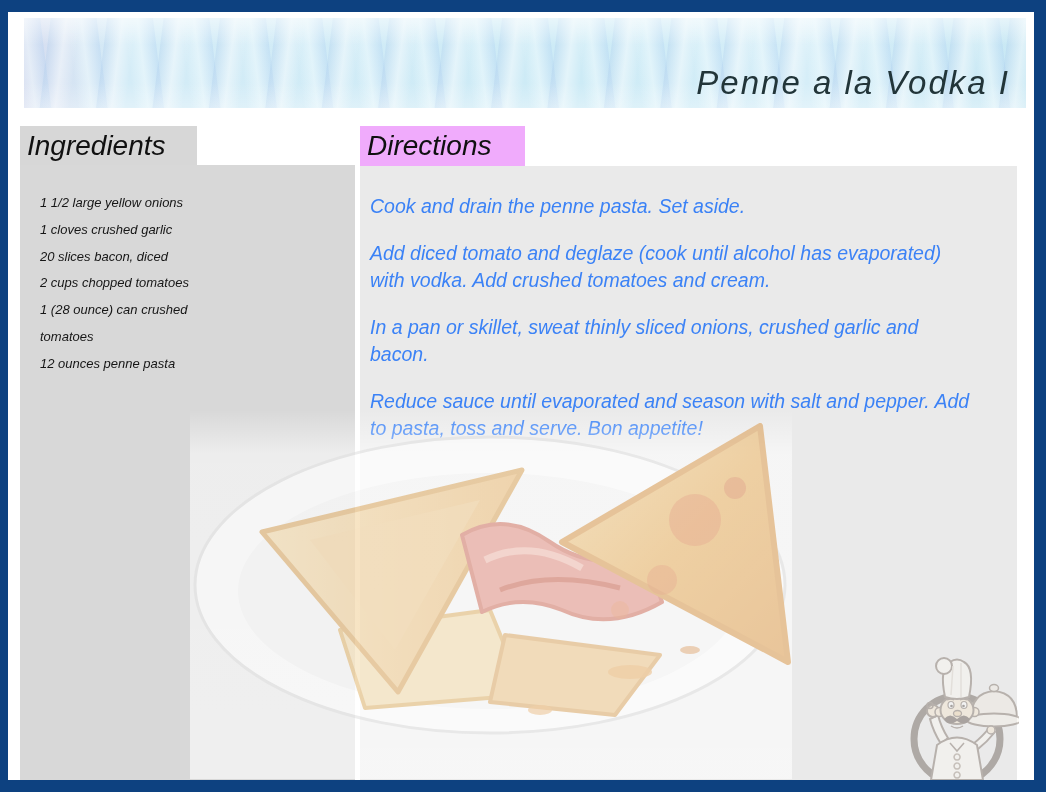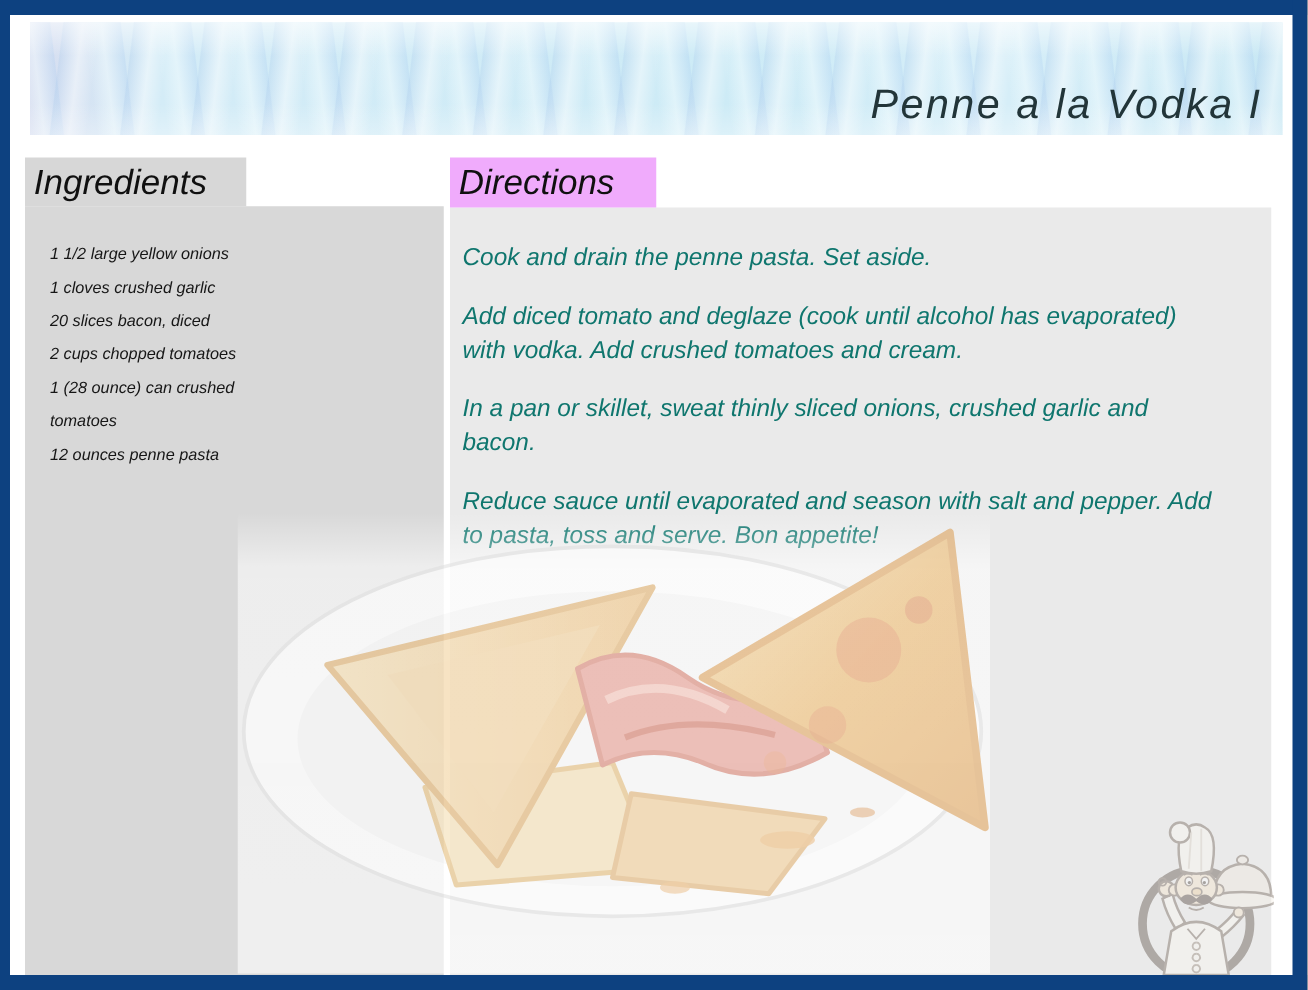--- a/index.html
+++ b/index.html
@@ -43,21 +43,21 @@
   .ing-list{
     position:absolute;left:40px;top:190px;width:330px;z-index:10;
     list-style:none;margin:0;padding:0;
     font-size:13px;line-height:26.8px;color:#161616;
   }
   .ing-list li{white-space:pre-line;}
 
   
   .dir-text{position:absolute;left:370px;top:193px;width:660px;z-index:10;}
   .dir-text p{
-    margin:0 0 20px 0;font-size:19.5px;line-height:27px;color:#0f766e;
+    margin:0 0 20px 0;font-size:19.5px;line-height:27px;color:#3b82f6;
     white-space:pre-line;
   }
 
   
   .food-photo{position:absolute;left:190px;top:410px;width:602px;height:369px;z-index:30;}
   .food-photo svg{display:block;}
 
   
   .chef-logo{position:absolute;left:903px;top:650px;width:116px;height:130px;z-index:35;opacity:.38;}
   .chef-logo svg{display:block;}

